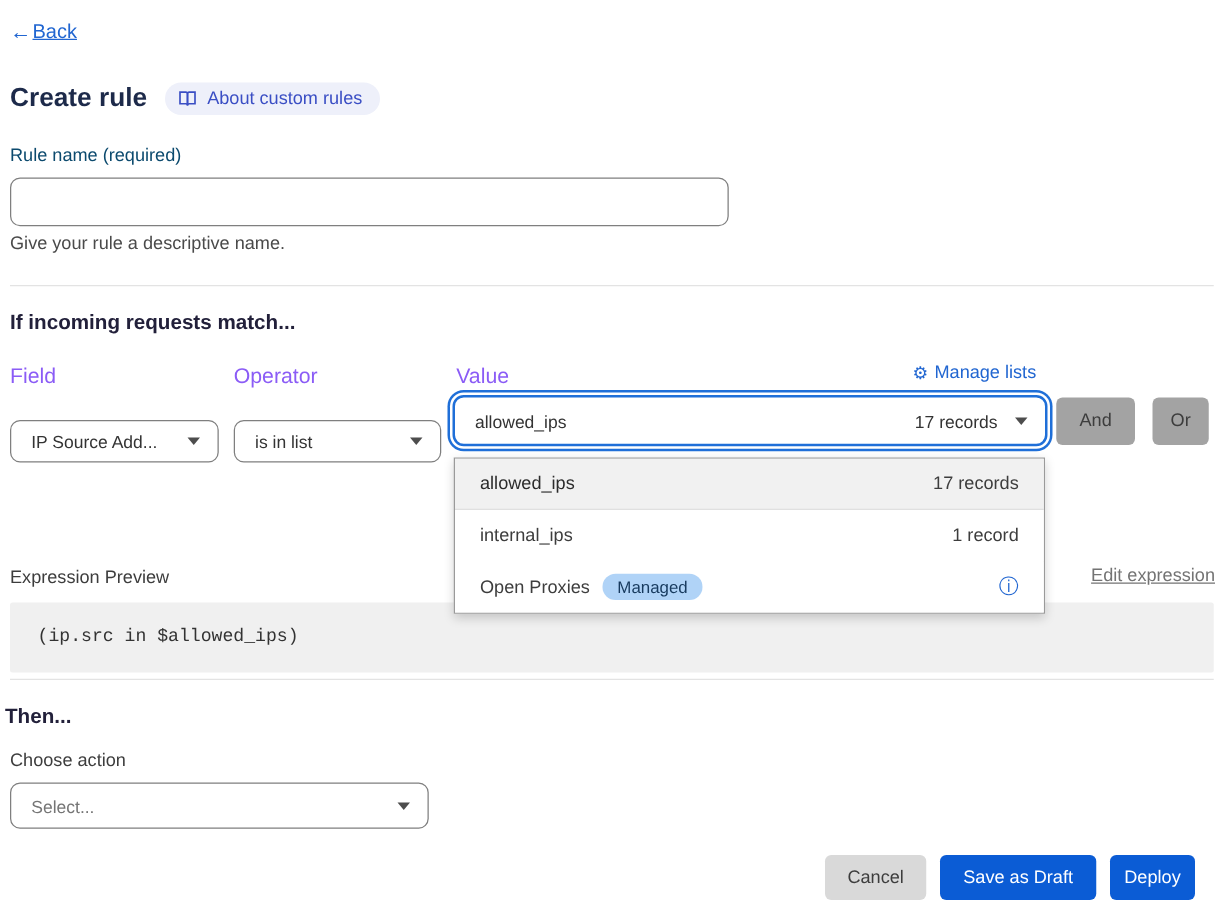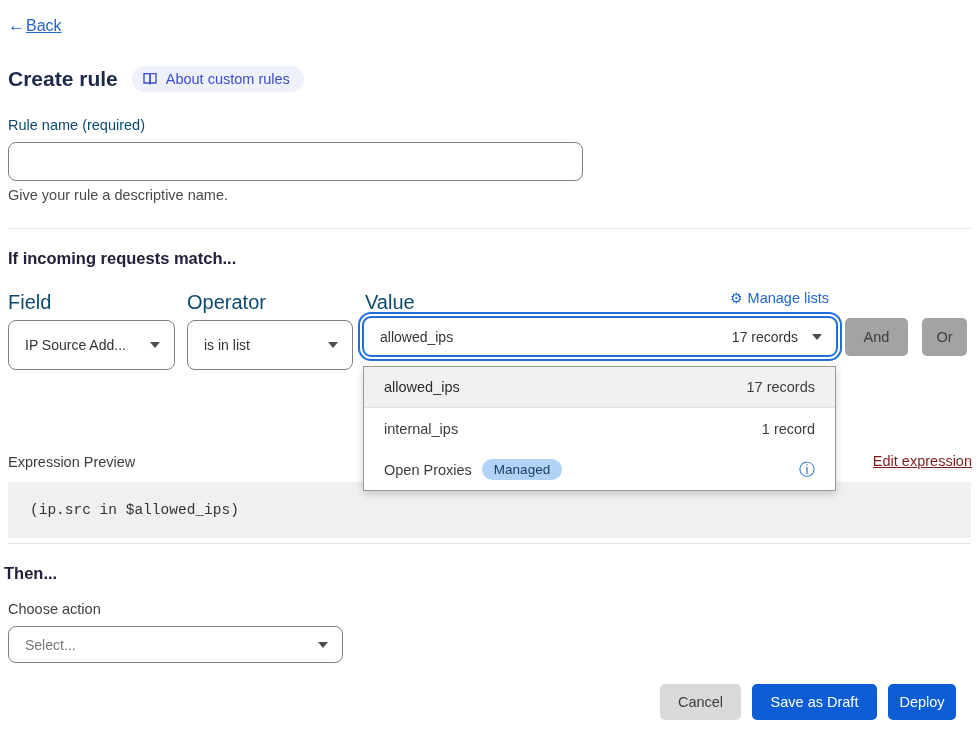--- a/index.html
+++ b/index.html
@@ -44,25 +44,25 @@
   }
   .rule-name-helper { left: 8px; top: 187px; font-size: 14.5px; color: #4a4a4a; }
 
   .divider { left: 8px; width: 963px; height: 1px; background: #e3e3e3; }
   .divider-1 { top: 228px; }
   .divider-2 { top: 543px; }
 
   .section-heading { font-size: 16.5px; font-weight: bold; color: #22203a; }
   .match-heading { left: 8px; top: 249px; }
 
-  .col-label { font-size: 20px; color: #0c4a6e; top: 291px; }
+  .col-label { font-size: 17px; color: #8b5cf6; top: 291px; }
 
   
   .select-box {
-    top: 320px; height: 50px;
+    top: 336px; height: 34px;
     border: 1px solid #7f7f7f; border-radius: 8px;
     background: #fff; display: flex; align-items: center;
     padding: 0 14px 0 16px; font-size: 14px; color: #333;
     cursor: pointer;
   }
   .select-box .grow { flex: 1; }
   .caret {
     width: 0; height: 0;
     border-left: 5px solid transparent; border-right: 5px solid transparent;
     border-top: 6px solid #4d4d4d; margin-left: 10px; flex: none;
@@ -119,21 +119,21 @@
   .managed-badge {
     margin-left: 10px; background: #b0d3f7; color: #173a5e;
     font-size: 13.5px; padding: 3px 12px; border-radius: 12px;
   }
   .info-icon { color: #2166d1; font-size: 16px; line-height: 1; cursor: pointer; }
 
   
   .expr-label { left: 8px; top: 454px; font-size: 14.5px; color: #3d3d3d; }
   .edit-link {
     top: 453px; right: 7px;
-    color: #7f1d1d; font-size: 14.5px;
+    color: #737373; font-size: 14.5px;
     text-decoration: underline; cursor: pointer;
   }
   .expr-box {
     left: 8px; top: 482px; width: 963px; height: 56px;
     background: #f0f0f0; border-radius: 2px;
     display: flex; align-items: center; padding: 0 22px;
     z-index: 1;
   }
   .expr-code {
     font-family: "Liberation Mono", "DejaVu Sans Mono", monospace;

